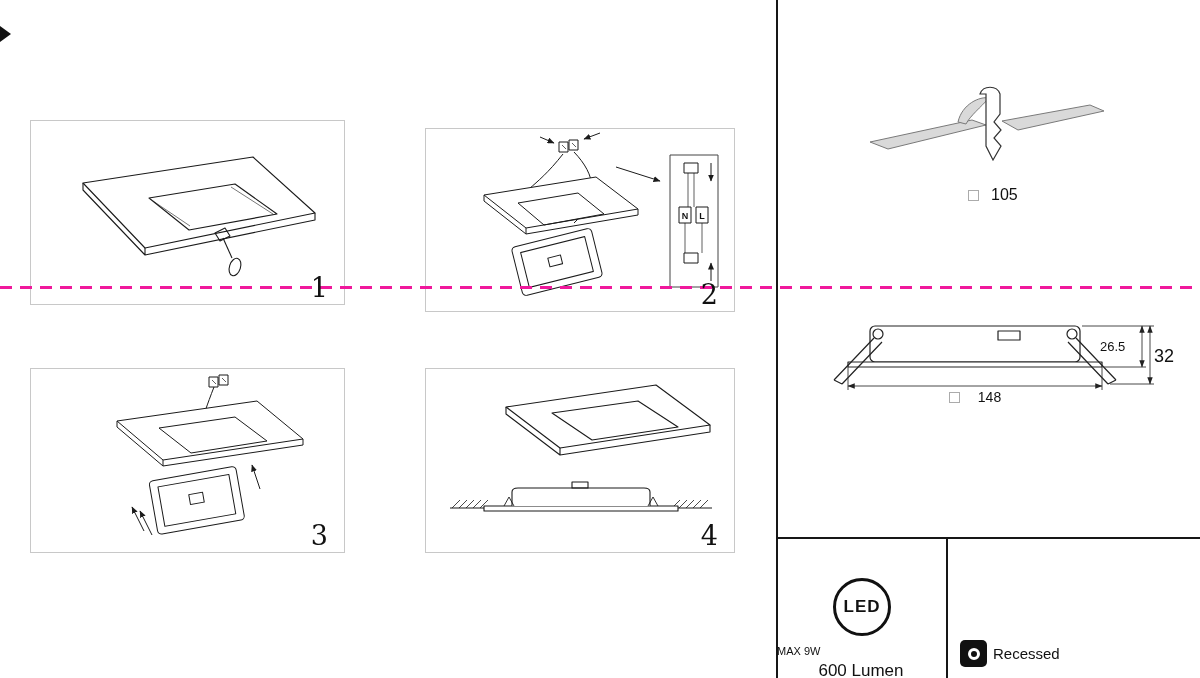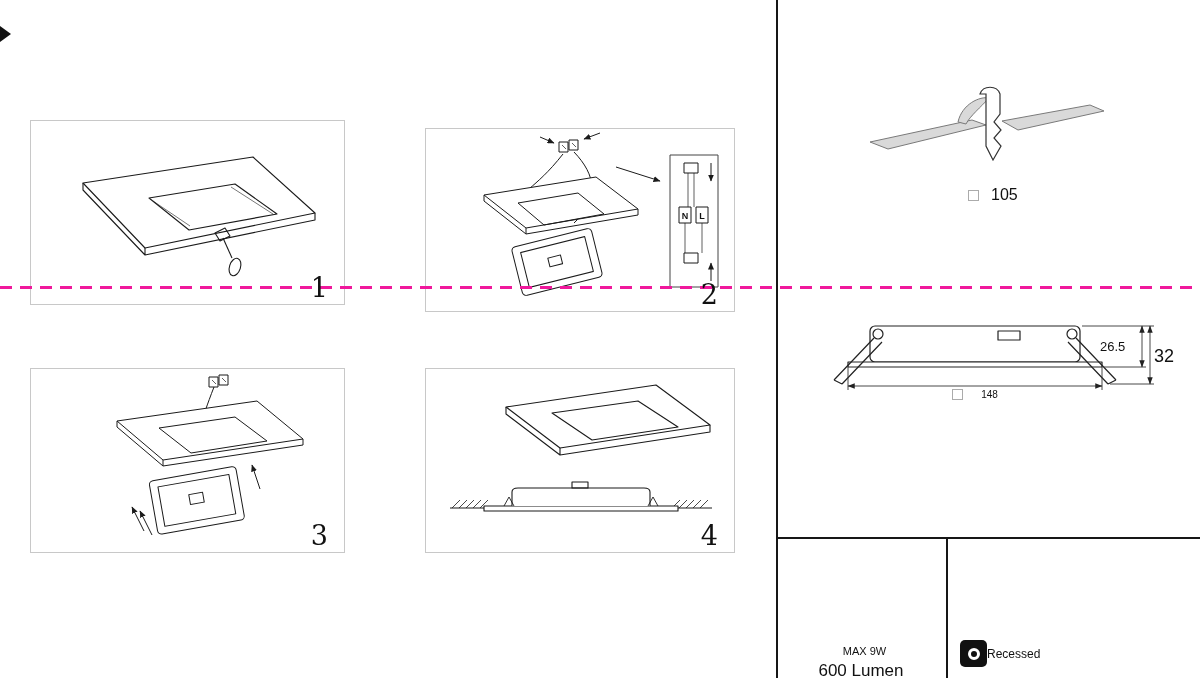--- a/index.html
+++ b/index.html
@@ -30,32 +30,32 @@
   .corner { position:absolute; left:0; top:26px; width:0; height:0;
     border-top:8px solid transparent; border-bottom:8px solid transparent; border-left:11px solid #111; }
   
   .cutout-fig { position:absolute; left:862px; top:80px; width:248px; height:100px; }
   .cutout-fig svg, .dim-fig svg { display:block; width:100%; height:100%; }
   .cutout-label { position:absolute; left:968px; top:186px; display:flex; align-items:center; gap:12px; font-size:16px; }
   .sq { width:11px; height:11px; border:1.5px solid #ababab; display:inline-block; background:#fff; }
   .dim-fig { position:absolute; left:808px; top:318px; width:348px; height:92px; }
   .dim-a { position:absolute; left:1100px; top:339px; width:36px; text-align:left; font-size:13px; }
   .dim-b { position:absolute; left:1154px; top:346px; font-size:18px; }
-  .dim-w { position:absolute; left:930px; top:389px; width:90px; display:flex; align-items:center; justify-content:center; gap:18px; font-size:10px; }
+  .dim-w { position:absolute; left:930px; top:389px; width:90px; display:flex; align-items:center; justify-content:center; gap:18px; font-size:14px; }
   
   .led-circle {
     position:absolute; left:833px; top:578px; width:58px; height:58px;
     border:3.5px solid #111; border-radius:50%;
     display:flex; align-items:center; justify-content:center;
     font-size:17px; font-weight:bold; letter-spacing:1px;
   }
-  .max-power { position:absolute; left:777px; top:645px; width:175px; text-align:center; font-size:11px; }
+  .max-power { position:absolute; left:777px; top:645px; width:175px; text-align:left; font-size:11px; }
   .lumen     { position:absolute; left:777px; top:661px; width:168px; text-align:center; font-size:17px; }
   .spec-block { position:absolute; left:960px; top:555px; font-size:15px; line-height:25px; }
-  .recessed-row { position:absolute; left:960px; top:640px; display:flex; align-items:center; gap:0; font-size:12px; }
+  .recessed-row { position:absolute; left:960px; top:640px; display:flex; align-items:center; gap:6px; font-size:15px; }
   .recessed-icon { width:27px; height:27px; border-radius:5px; background:#111;
     display:flex; align-items:center; justify-content:center; flex:0 0 auto; }
   .recessed-icon .ring { width:12px; height:12px; border:3px solid #fff; border-radius:50%; }
 </style>
 </head>
 <body>
 
 <div class="canvas">
 
   <div class="corner"></div>
@@ -209,20 +209,23 @@
       </g>
     </svg>
   </div>
   <span class="dim-a">26.5</span>
   <span class="dim-b">32</span>
   <div class="dim-w">
     <span class="sq"></span>
     <span>148</span>
   </div>
 
+  <div class="led-circle">
+    <span>LED</span>
+  </div>
   <div class="max-power">MAX 9W</div>
   <div class="lumen">600 Lumen</div>
 
 
   <div class="recessed-row">
     <span class="recessed-icon">
       <span class="ring"></span>
     </span>
     <span>Recessed</span>
   </div>

